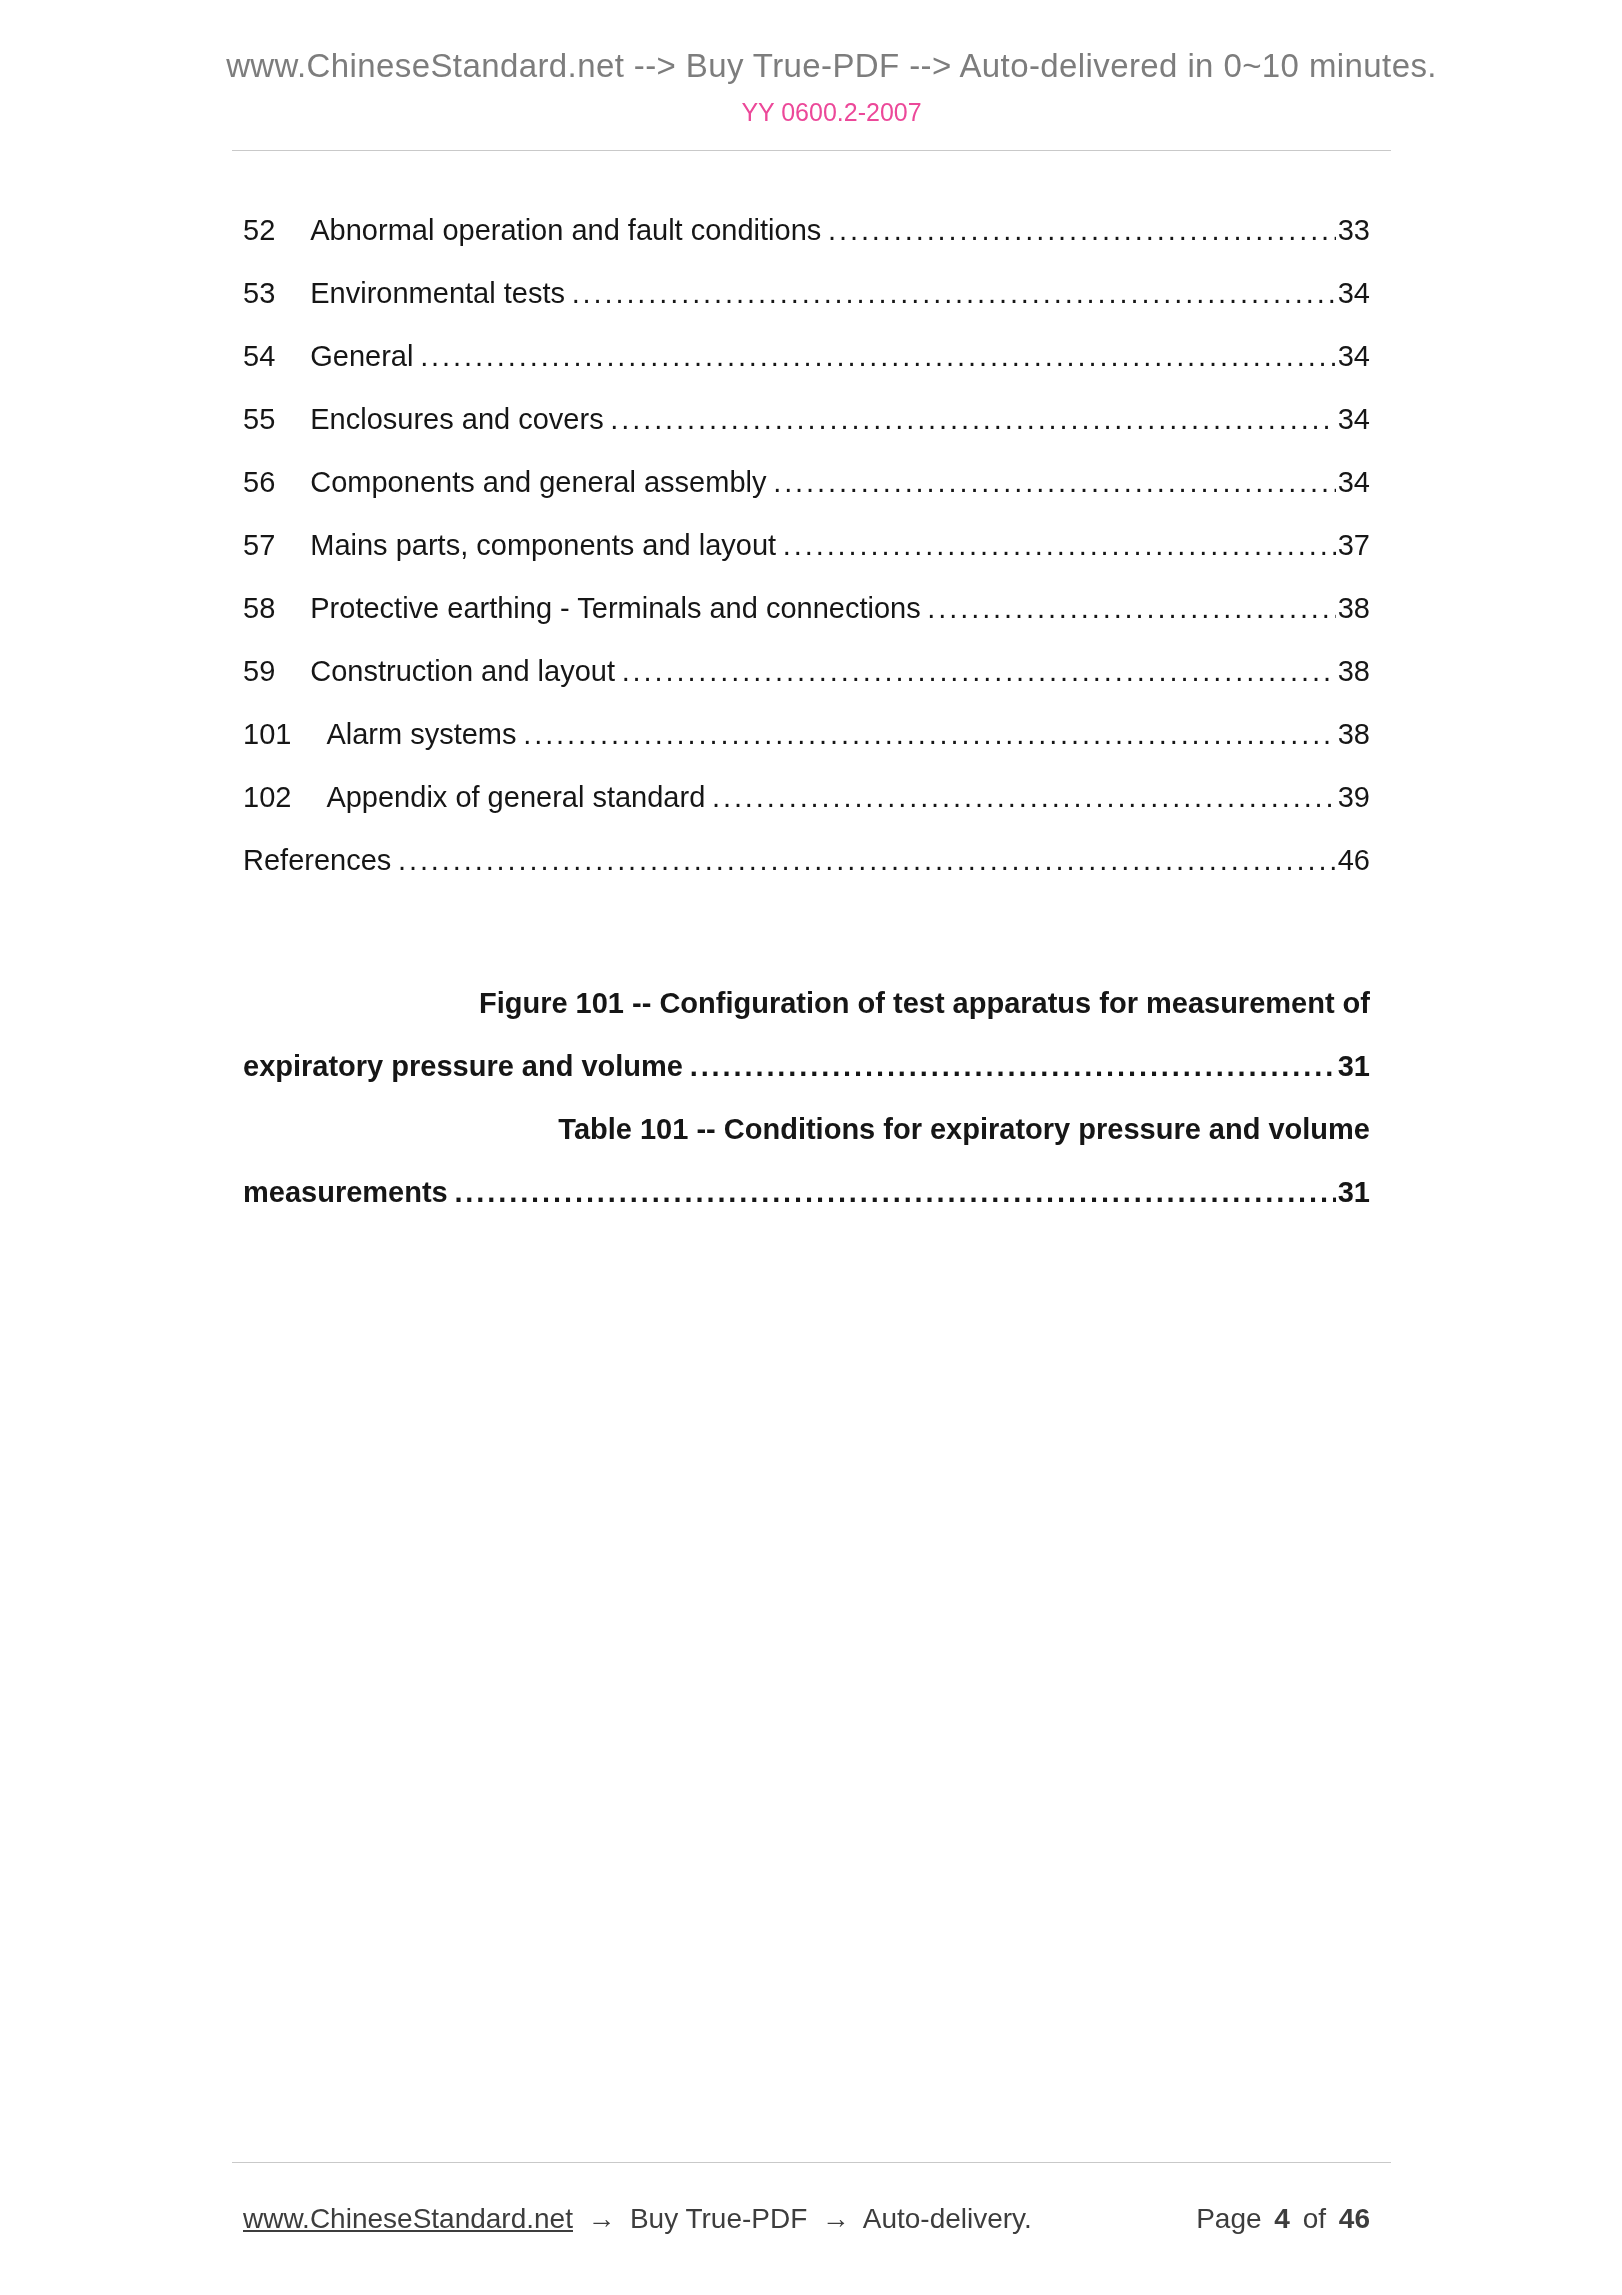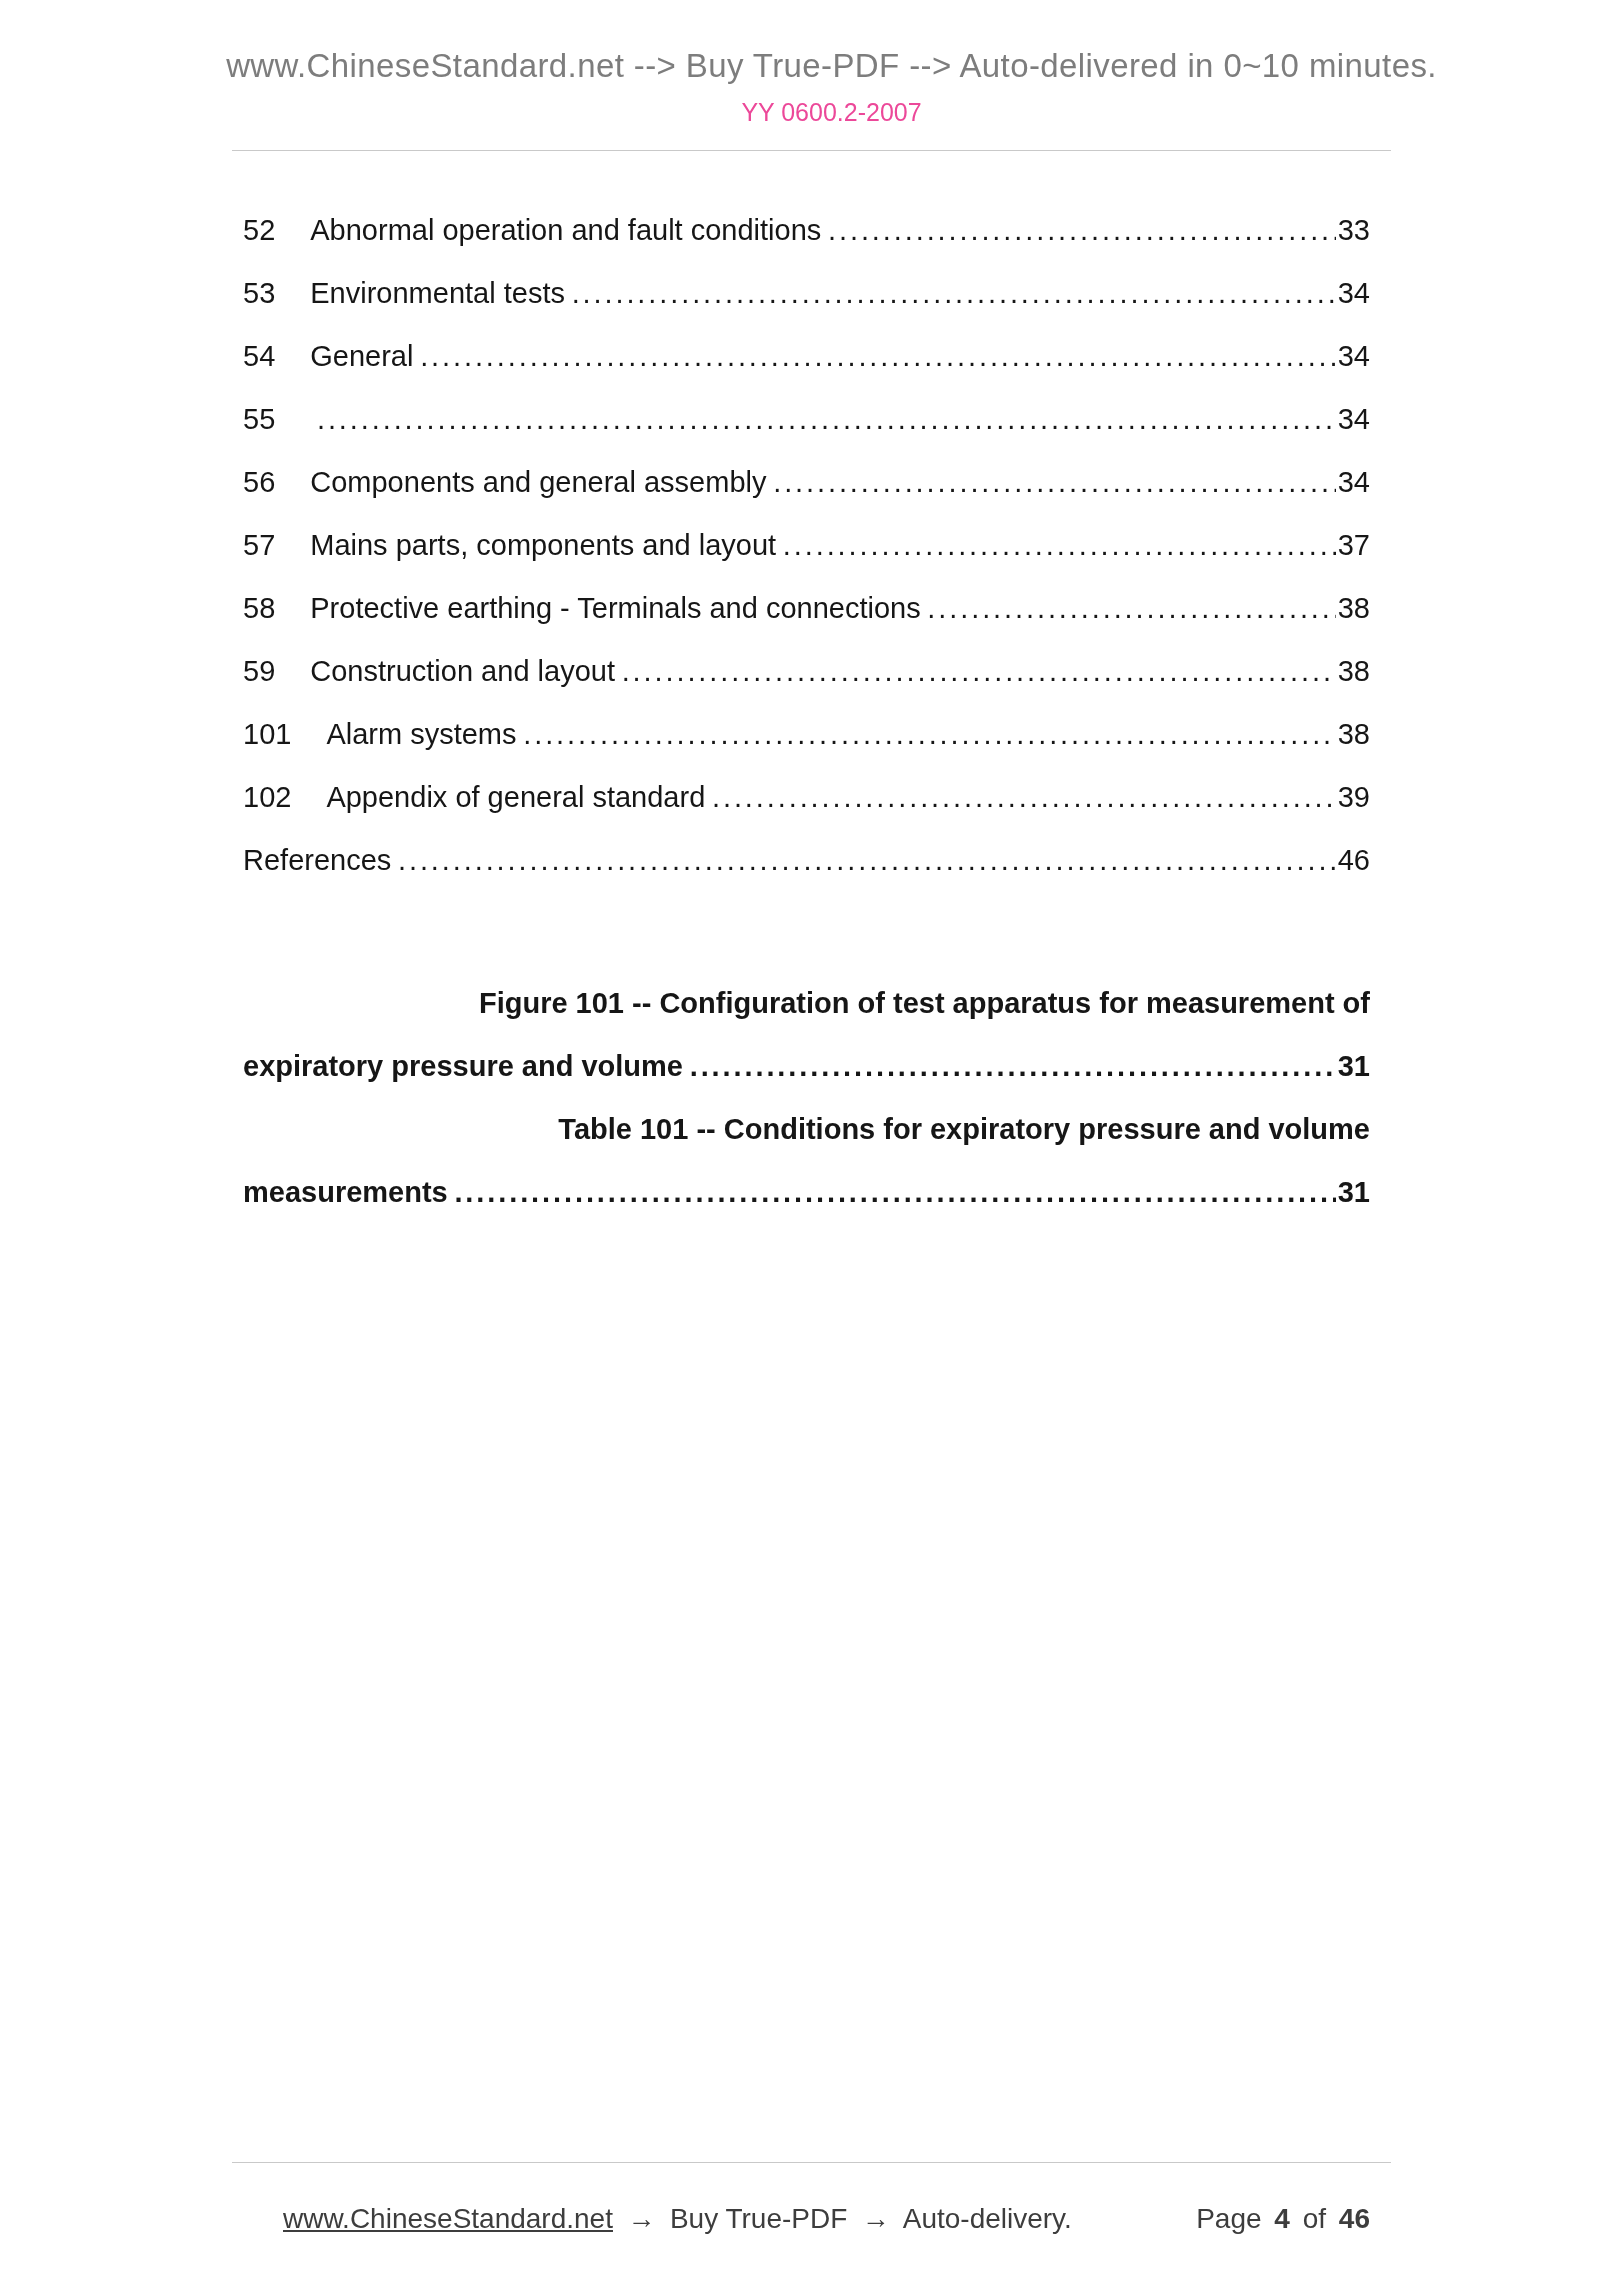--- a/index.html
+++ b/index.html
@@ -81,21 +81,20 @@
   .footer {
     position: absolute;
     left: 243px;
     right: 253px;
     bottom: 60px;
     display: flex;
     justify-content: space-between;
     align-items: baseline;
     font-size: 28px;
     color: #3d3d3d;
-    margin-left: 40px;
   }
   .footer-left span { margin-right: 6.7px; }
   .footer-link { text-decoration: underline; color: #3d3d3d; cursor: pointer; }
   .footer-right span { margin-left: 5px; }
   .footer-right .bold { font-weight: bold; }
 </style>
 </head>
 <body>
 
 <div class="page">
@@ -124,20 +123,21 @@
 
     <div class="toc-row">
       <span class="toc-num">54</span>
       <span class="toc-title">General</span>
       <span class="dots"></span>
       <span class="toc-page">34</span>
     </div>
 
     <div class="toc-row">
       <span class="toc-num">55</span>
+      <span class="toc-title">Enclosures and covers</span>
       <span class="dots"></span>
       <span class="toc-page">34</span>
     </div>
 
     <div class="toc-row">
       <span class="toc-num">56</span>
       <span class="toc-title">Components and general assembly</span>
       <span class="dots"></span>
       <span class="toc-page">34</span>
     </div>

